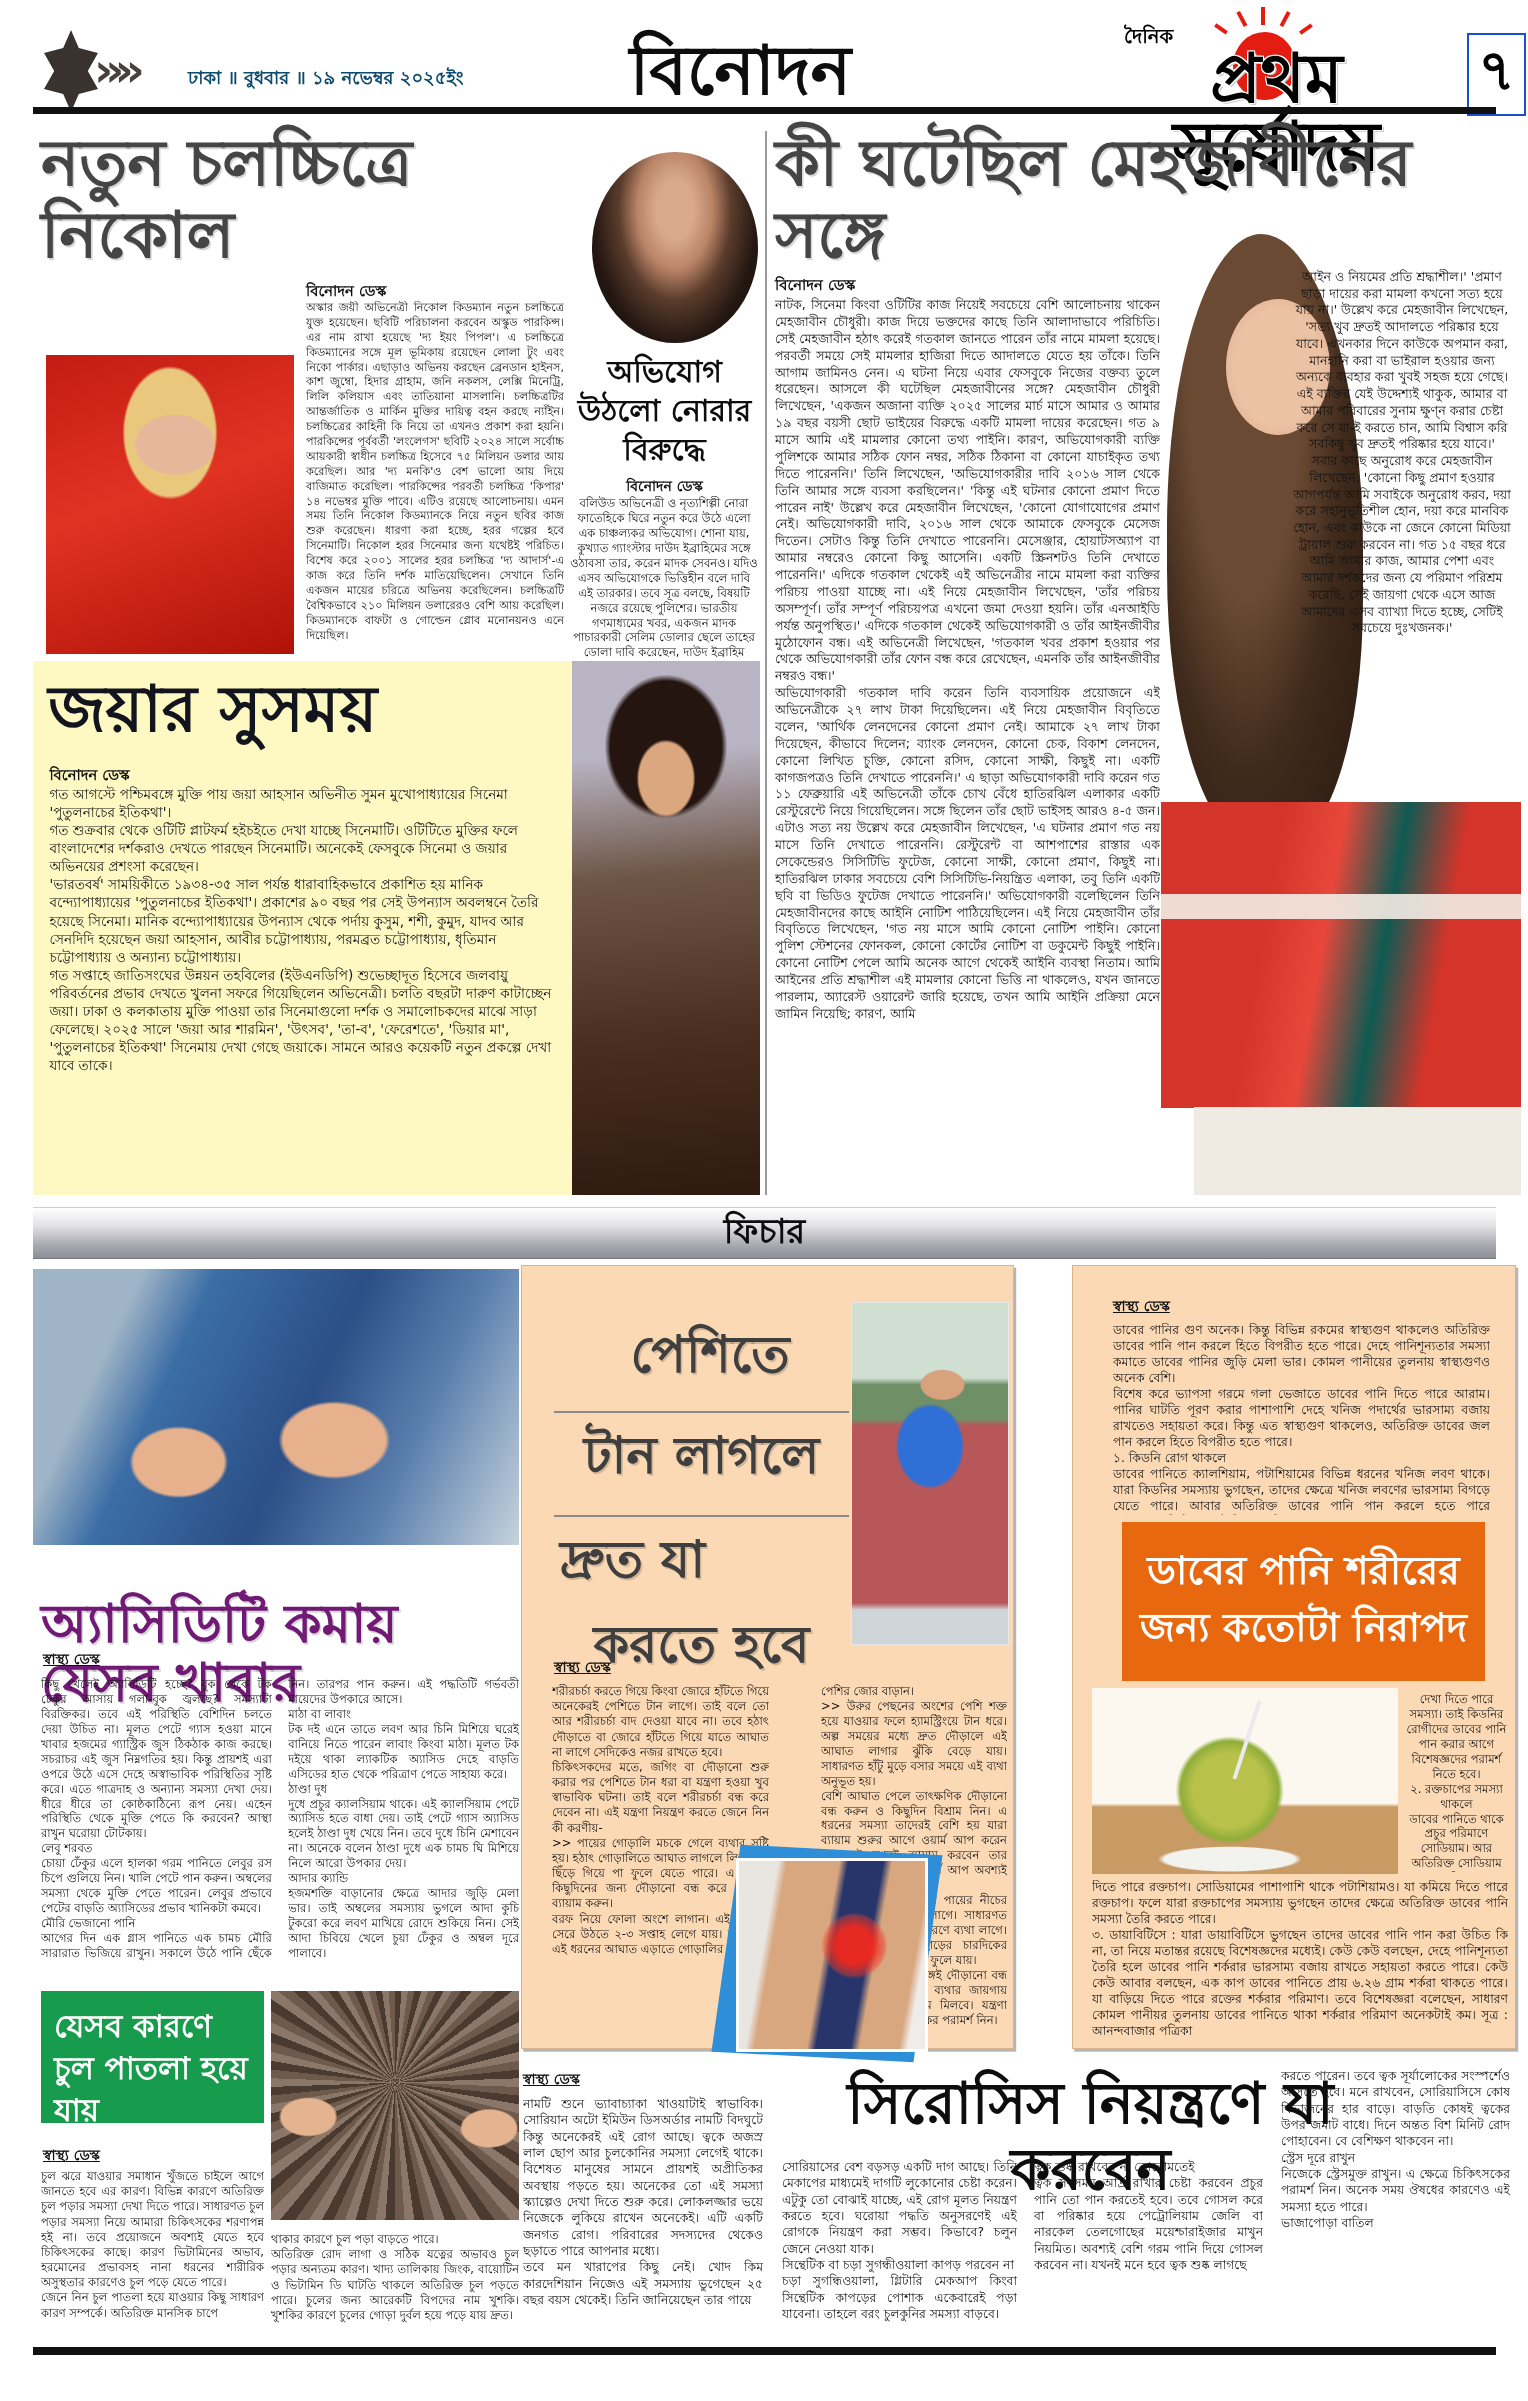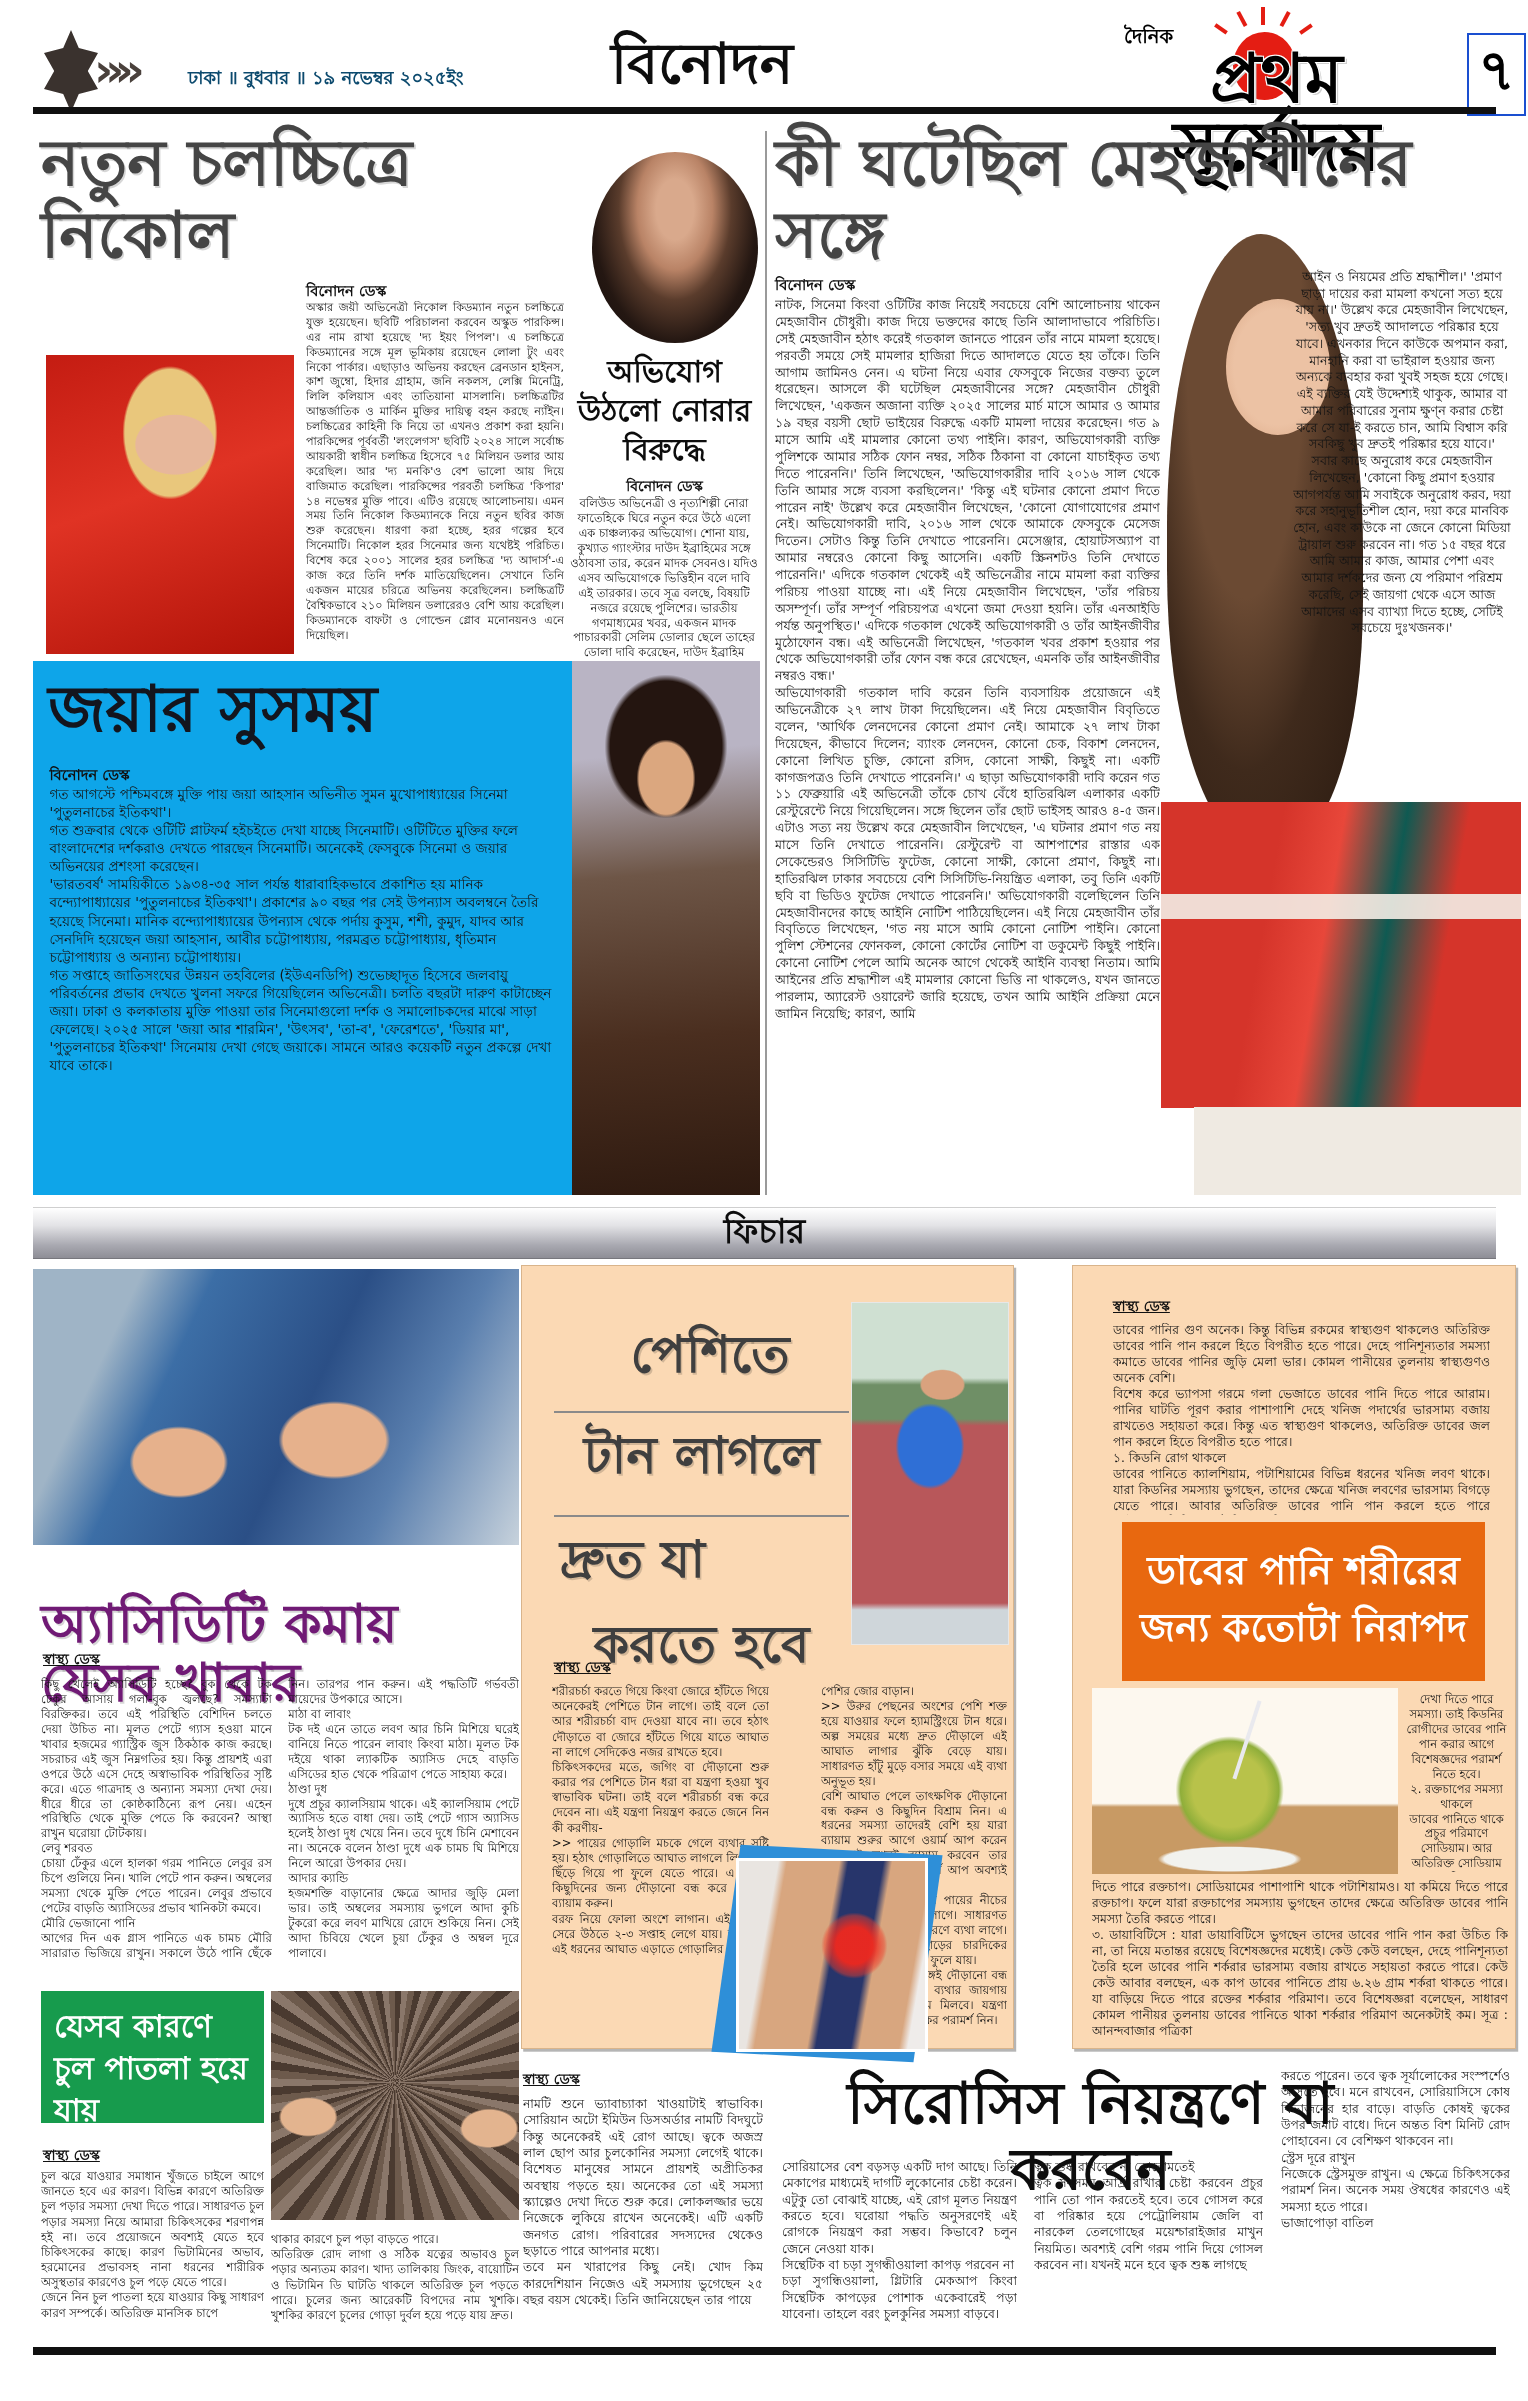--- a/index.html
+++ b/index.html
@@ -33,21 +33,21 @@
 </style>
 </head>
 <body>
 
 <div class="abs" style="left:0;top:0;width:1528px;height:115px;">
   <div class="abs" style="left:41px;top:30px;width:104px;height:82px;">
     <div class="abs" style="left:0;top:0;width:60px;height:82px;background:#3a322e;clip-path:polygon(50% 0,63% 22%,95% 28%,78% 50%,95% 72%,63% 78%,50% 100%,37% 78%,5% 72%,22% 50%,5% 28%,37% 22%);"></div>
     <div class="abs" style="left:53px;top:12px;font-size:47px;font-weight:bold;color:#4a413c;letter-spacing:-9.8px;">»»</div>
   </div>
   <div class="abs" style="left:188px;top:64px;font-size:18px;font-weight:bold;color:#0c4a6e;">ঢাকা ॥ বুধবার ॥ ১৯ নভেম্বর ২০২৫ইং</div>
-  <div class="abs hl-black" style="left:611px;top:32px;width:240px;text-align:left;font-size:56px;">বিনোদন</div>
+  <div class="abs hl-black" style="left:611px;top:32px;width:240px;text-align:right;font-size:68px;">বিনোদন</div>
   <div class="abs" style="left:1102px;top:22px;width:349px;height:87px;">
     <div class="abs" style="left:22px;top:0px;font-size:19.6px;font-weight:700;color:#000;">দৈনিক</div>
     <div class="abs sun" style="left:131px;top:9.8px;width:63px;height:68px;"></div>
     <div class="abs" style="left:159px;top:-15.3px;width:3.8px;height:18.6px;background:#e41d13;"></div>
     <div class="abs" style="left:138px;top:-11px;width:3.8px;height:16.4px;background:#e41d13;transform:rotate(-28deg);"></div>
     <div class="abs" style="left:181px;top:-11px;width:3.8px;height:16.4px;background:#e41d13;transform:rotate(28deg);"></div>
     <div class="abs" style="left:117px;top:0px;width:3.8px;height:14px;background:#e41d13;transform:rotate(-55deg);"></div>
     <div class="abs" style="left:202px;top:0px;width:3.8px;height:14px;background:#e41d13;transform:rotate(55deg);"></div>
     <div class="abs masthead-title" style="left:0px;top:23px;width:349px;text-align:center;">প্রথম সূর্যোদয়</div>
   </div>
@@ -68,21 +68,21 @@
 
 <div class="abs photo" style="left:46px;top:355px;width:248px;height:299px;background:
      radial-gradient(ellipse 65px 49px at 52% 30%,#e7b79b 0 60%,rgba(231,183,155,0) 62%),
      radial-gradient(ellipse 82px 115px at 50% 26%,#e9c77c 0 55%,rgba(233,199,124,0) 58%),
      linear-gradient(160deg,#c41c12,#e03324 45%,#b01208);"></div>
 
 <div class="abs hl-black center" style="left:569px;top:352px;width:191px;font-size:30px;line-height:1.3;white-space:pre-line;">অভিযোগ উঠলো নোরার বিরুদ্ধে</div>
 <div class="abs byline center" style="left:569px;top:475px;width:191px;font-size:14px;">বিনোদন ডেস্ক</div>
 <div class="abs bt center" style="left:570px;top:496px;width:188px;height:161px;font-size:11.5px;line-height:1.3;text-align:center;">বলিউড অভিনেত্রী ও নৃত্যশিল্পী নোরা ফাতেহিকে ঘিরে নতুন করে উঠে এলো এক চাঞ্চল্যকর অভিযোগ। শোনা যায়, কুখ্যাত গ্যাংস্টার দাউদ ইব্রাহিমের সঙ্গে ওঠাবসা তার, করেন মাদক সেবনও। যদিও এসব অভিযোগকে ভিত্তিহীন বলে দাবি এই তারকার। তবে সূত্র বলছে, বিষয়টি নজরে রয়েছে পুলিশের। ভারতীয় গণমাধ্যমের খবর, একজন মাদক পাচারকারী সেলিম ডোলার ছেলে তাহের ডোলা দাবি করেছেন, দাউদ ইব্রাহিম আয়োজিত এক মাদক পার্টিতে নাকি উপস্থিত ছিলেন নোরা। অভিযোগটি সামাজিক মাধ্যমে ছড়িয়ে পড়ার পর এ বিষয়ে সরাসরি প্রতিক্রিয়া দিয়েছেন অভিনেত্রী।</div>
 
-<div class="abs" style="left:33px;top:661px;width:539px;height:534px;background:#0ea5e9;">
+<div class="abs" style="left:33px;top:661px;width:539px;height:534px;background:#fef9c3;">
   <div class="abs hl-black" style="left:15.3px;top:12px;font-size:64px;color:#13151e;">জয়ার সুসময়</div>
   <div class="abs byline" style="left:16.4px;top:102px;">বিনোদন ডেস্ক</div>
   <div class="abs bt" style="left:16.4px;top:124px;width:508px;height:398px;font-size:13.6px;line-height:1.33;text-align:left;">গত আগস্টে পশ্চিমবঙ্গে মুক্তি পায় জয়া আহসান অভিনীত সুমন মুখোপাধ্যায়ের সিনেমা 'পুতুলনাচের ইতিকথা'।
 গত শুক্রবার থেকে ওটিটি প্লাটফর্ম হইচইতে দেখা যাচ্ছে সিনেমাটি। ওটিটিতে মুক্তির ফলে বাংলাদেশের দর্শকরাও দেখতে পারছেন সিনেমাটি। অনেকেই ফেসবুকে সিনেমা ও জয়ার অভিনয়ের প্রশংসা করেছেন।
 'ভারতবর্ষ' সাময়িকীতে ১৯৩৪-৩৫ সাল পর্যন্ত ধারাবাহিকভাবে প্রকাশিত হয় মানিক বন্দ্যোপাধ্যায়ের 'পুতুলনাচের ইতিকথা'। প্রকাশের ৯০ বছর পর সেই উপন্যাস অবলম্বনে তৈরি হয়েছে সিনেমা। মানিক বন্দ্যোপাধ্যায়ের উপন্যাস থেকে পর্দায় কুসুম, শশী, কুমুদ, যাদব আর সেনদিদি হয়েছেন জয়া আহসান, আবীর চট্টোপাধ্যায়, পরমব্রত চট্টোপাধ্যায়, ধৃতিমান চট্টোপাধ্যায় ও অন্যান্য চট্টোপাধ্যায়।
 গত সপ্তাহে জাতিসংঘের উন্নয়ন তহবিলের (ইউএনডিপি) শুভেচ্ছাদূত হিসেবে জলবায়ু পরিবর্তনের প্রভাব দেখতে খুলনা সফরে গিয়েছিলেন অভিনেত্রী। চলতি বছরটা দারুণ কাটাচ্ছেন জয়া। ঢাকা ও কলকাতায় মুক্তি পাওয়া তার সিনেমাগুলো দর্শক ও সমালোচকদের মাঝে সাড়া ফেলেছে। ২০২৫ সালে 'জয়া আর শারমিন', 'উৎসব', 'তা-ব', 'ফেরেশতে', 'ডিয়ার মা', 'পুতুলনাচের ইতিকথা' সিনেমায় দেখা গেছে জয়াকে। সামনে আরও কয়েকটি নতুন প্রকল্পে দেখা যাবে তাকে।</div>
 </div>
 <div class="abs photo" style="left:572px;top:661px;width:188px;height:534px;background:
      radial-gradient(ellipse 49px 65px at 50% 22%,#dba77f 0 55%,rgba(219,167,127,0) 60%),
      radial-gradient(ellipse 93px 109px at 50% 16%,#241510 0 60%,rgba(36,21,16,0) 66%),

